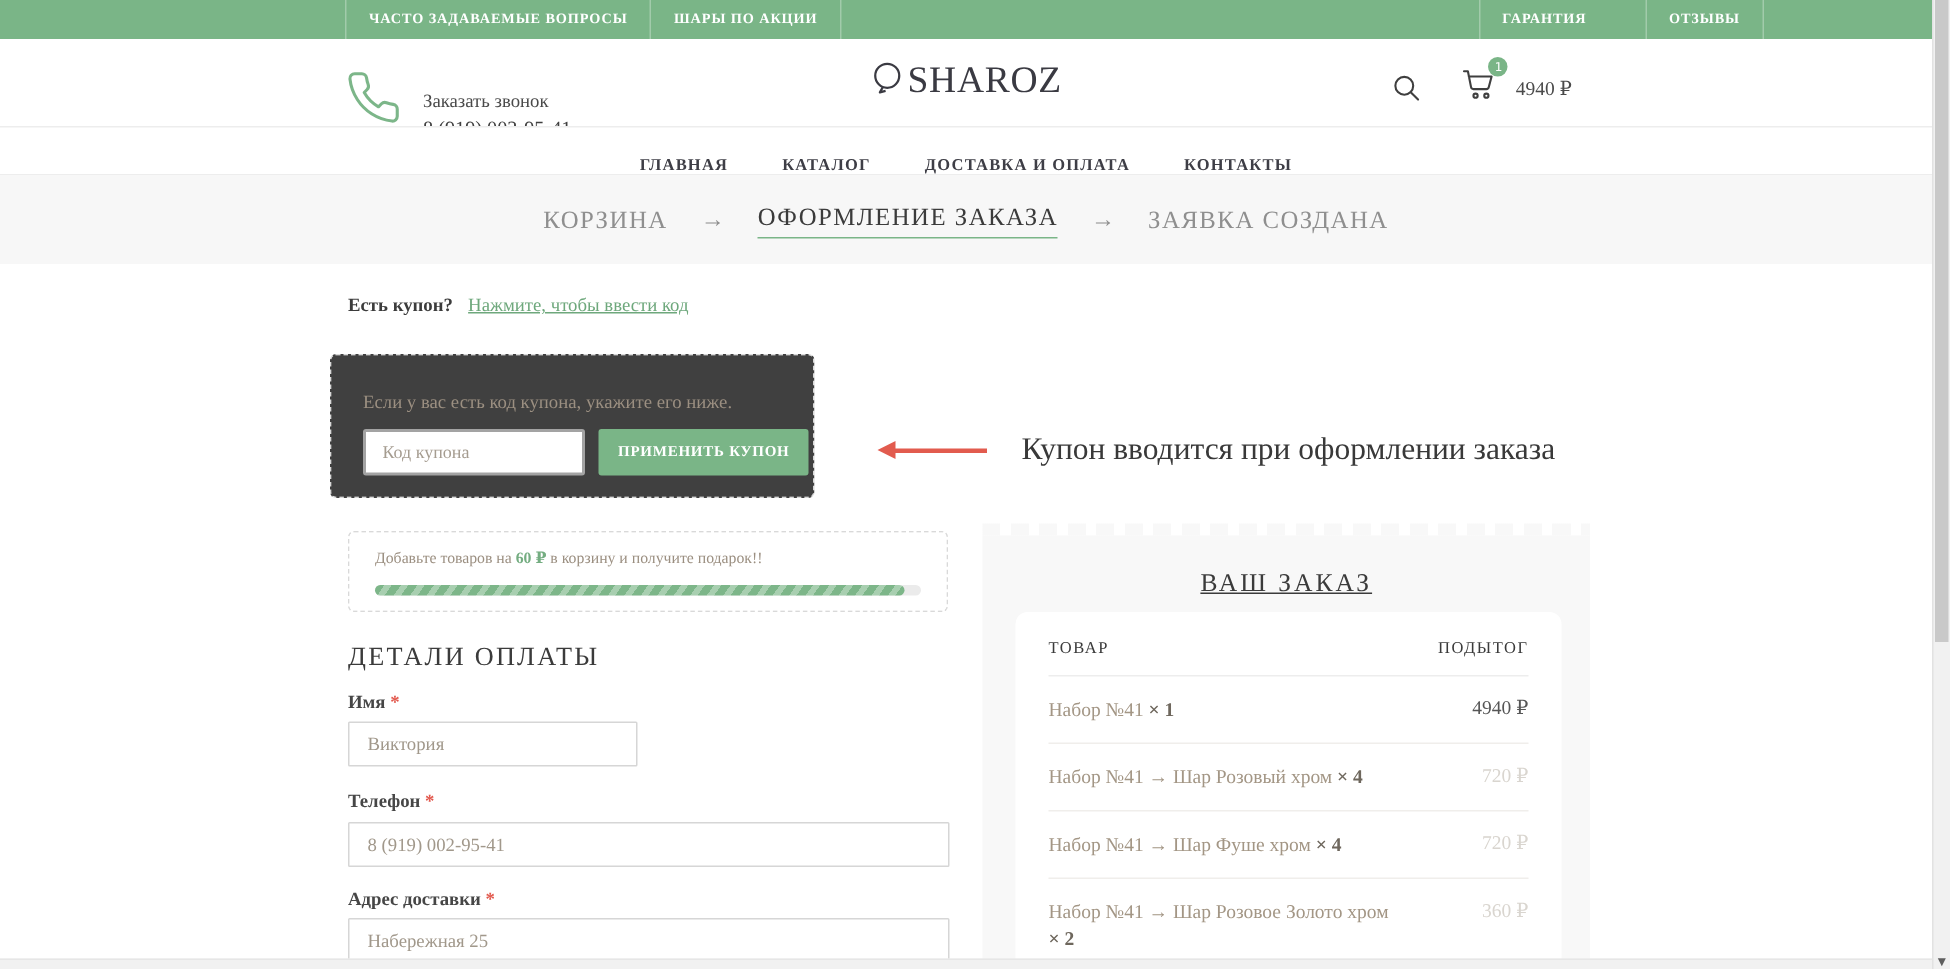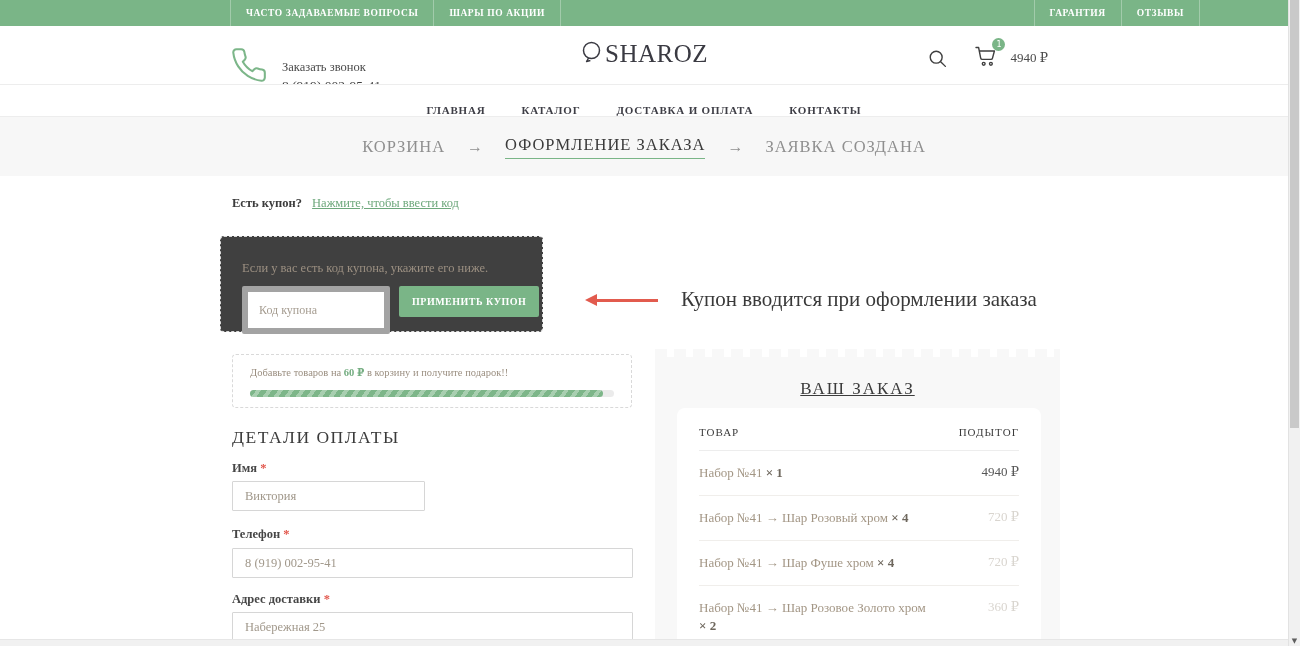--- a/index.html
+++ b/index.html
@@ -4,21 +4,21 @@
 <style>
   * { margin:0; padding:0; box-sizing:border-box; }
   html,body { width:1300px; height:646px; overflow:hidden; background:#fff;
     font-family:"Liberation Serif","DejaVu Serif",serif; }
 
   
   .topbar { position:absolute; top:0; left:0; width:1288px; height:26px; background:#7ab587;
     display:flex; justify-content:space-between; }
   .topbar-group { display:flex; }
   .topbar-group.left { margin-left:230px; }
-  .topbar-group.right { margin-right:88px; }
+  .topbar-group.right { margin-right:112px;gap:24px; }
   .topbar-link { color:#fff; font-size:9.5px; font-weight:bold; letter-spacing:.6px;
     line-height:26px; padding:0 15px; border-left:1px solid rgba(255,255,255,.30); cursor:pointer; }
   .topbar-group .topbar-link:last-child { border-right:1px solid rgba(255,255,255,.30); }
 
   
   .header { position:absolute; top:26px; left:0; width:1288px; height:58px; background:#fff; }
   .call-block { position:absolute; left:230px; top:10px; display:flex; align-items:center; cursor:pointer; }
   .call-text { margin-left:14px;margin-top:24px; }
   .call-label { font-size:12.5px; color:#4a4a4a; margin-bottom:3px; }
   .call-phone { font-size:13.5px; color:#3f3f3f; }
@@ -46,22 +46,22 @@
   .crumb.active { color:#3b3b3b; border-bottom:1px solid #7ab587; padding-bottom:3px; }
   .crumb-sep { font-size:16px; color:#8f8f8f; }
 
   
   .coupon-toggle { position:absolute; left:232px; top:196px; font-size:12.5px; }
   .coupon-q { font-weight:bold; color:#3c3c3c; }
   .coupon-link { color:#6ea87c; text-decoration:underline; margin-left:7px; cursor:pointer; }
   .coupon-box { position:absolute; left:220px; top:236px; width:323px; height:96px;
     border:1px dashed #d9d9d9; border-radius:4px; background:#404040; }
   .coupon-hint { position:absolute; left:21px; top:24px; font-size:12.5px; color:#9b8f81; }
-  .coupon-input { position:absolute; left:21px; top:49px; width:148px; height:48px;
-    border:6px solid #a3a3a3; border-radius:2px; padding:0 11px; font-size:12px; color:#8f867b;
+  .coupon-input { position:absolute; left:21px; top:49px; width:148px; height:31px;
+    border:2px solid #a3a3a3; border-radius:2px; padding:0 11px; font-size:12px; color:#8f867b;
     font-family:"Liberation Serif","DejaVu Serif",serif; outline:none; }
   .coupon-input::placeholder { color:#a59c90; }
   .coupon-apply { position:absolute; left:178px; top:49px; height:31px; padding:0 13px;
     background:#7ab587; border:none; border-radius:2px; color:#fff; font-size:10px; font-weight:bold;
     letter-spacing:.5px; cursor:pointer; font-family:"Liberation Serif","DejaVu Serif",serif; }
 
   
   .anno-arrow { position:absolute; left:596px; top:299px; width:62px; height:3px; background:#e25b4e; }
   .anno-arrow::before { content:''; position:absolute; left:-11px; top:-5px; width:0; height:0;
     border-top:6.5px solid transparent; border-bottom:6.5px solid transparent; border-right:12px solid #e25b4e; }

